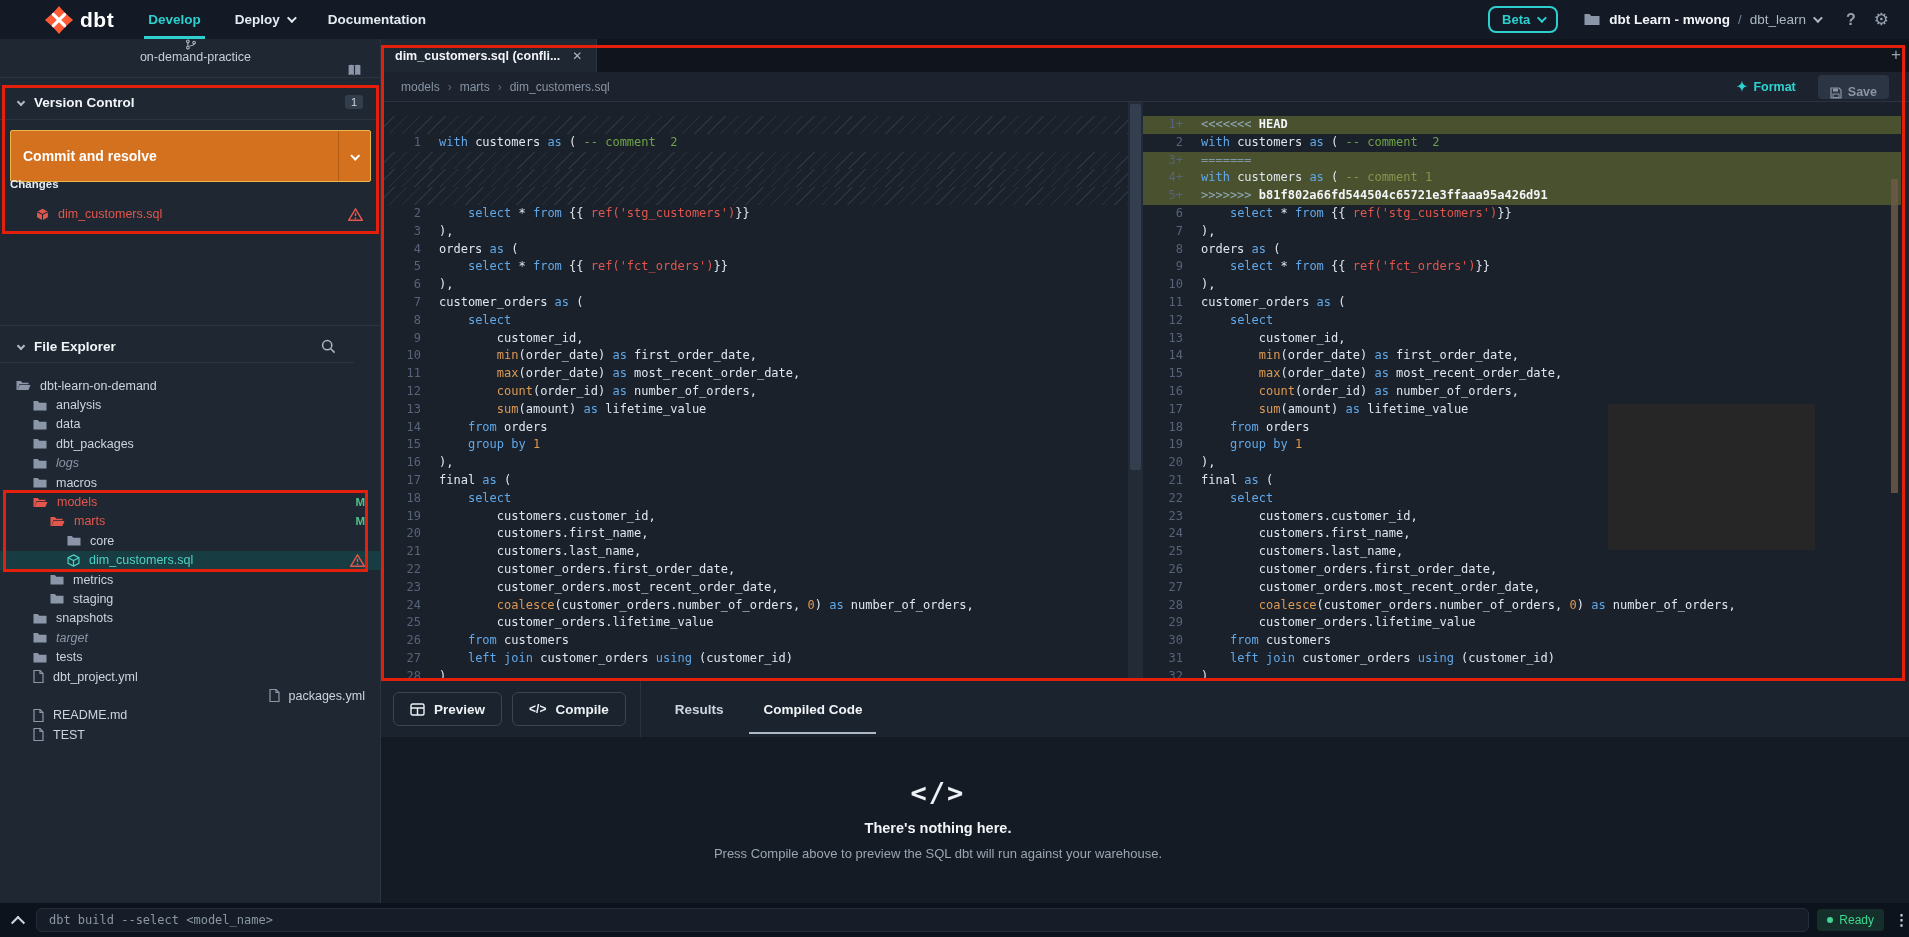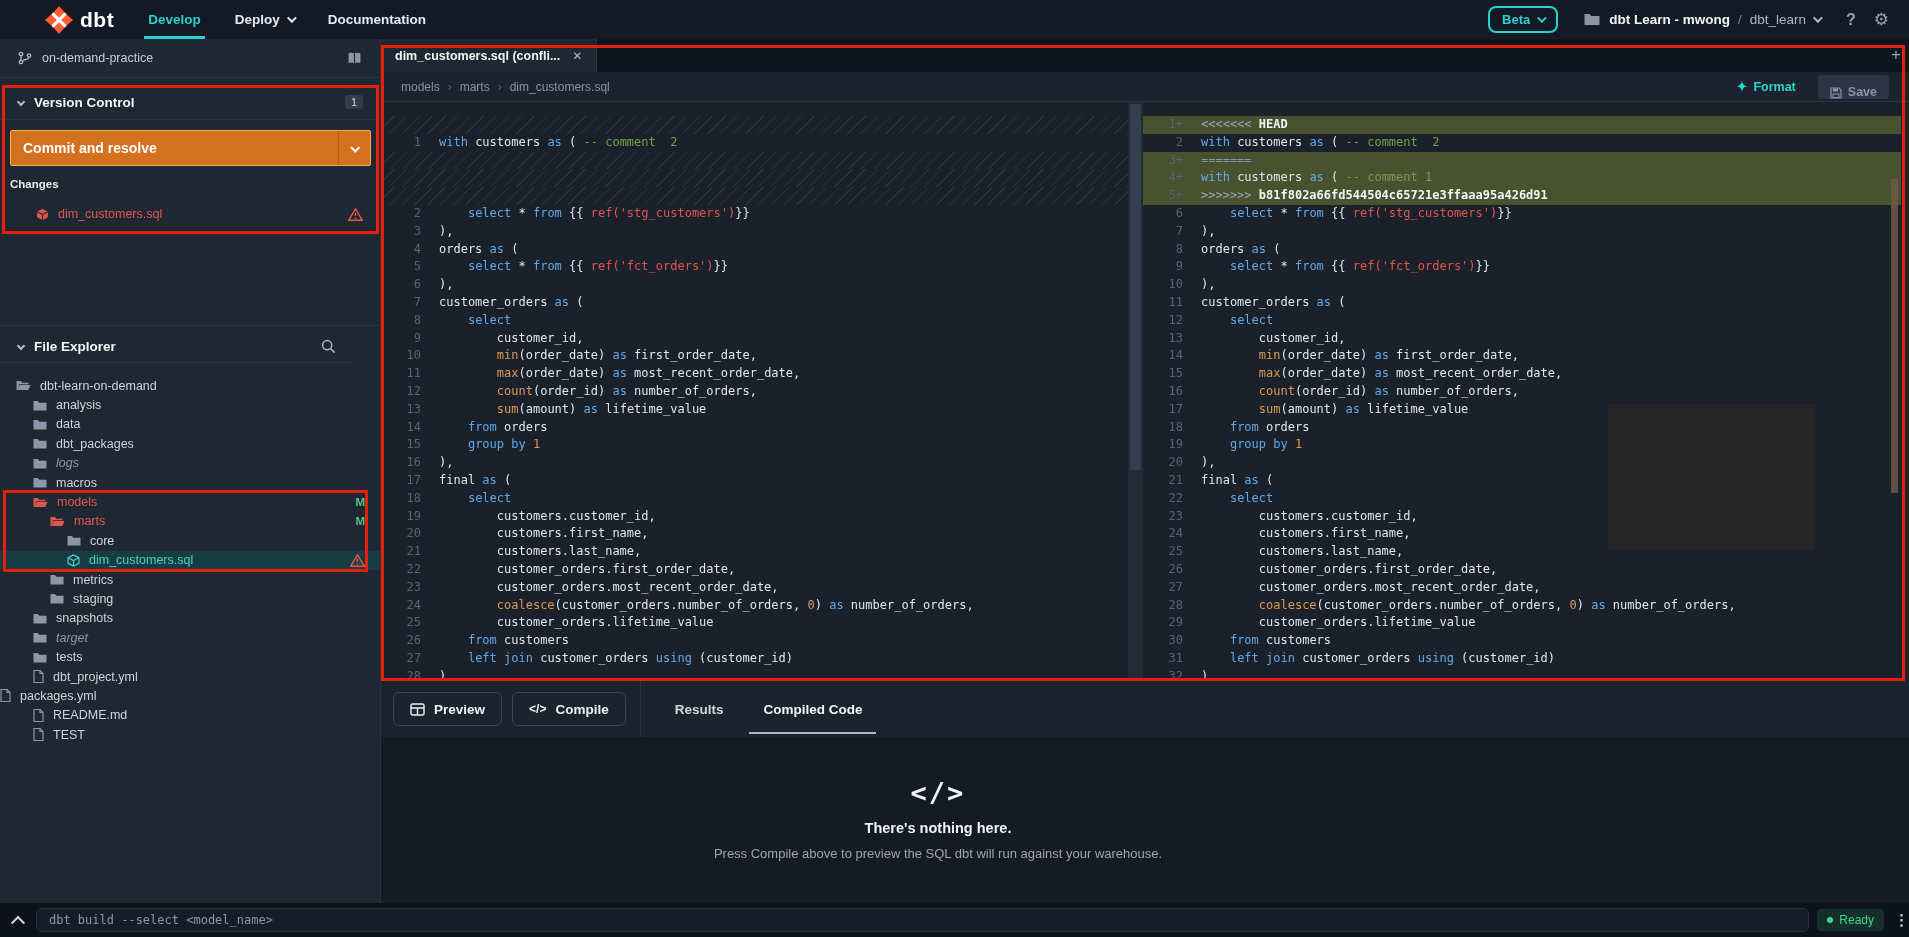--- a/index.html
+++ b/index.html
@@ -24,32 +24,32 @@
   .folder-glyph{color:#8b97a8;margin-right:9px;display:flex;}
   .proj{font-size:13.5px;font-weight:bold;color:#f2f5f8;}
   .crumb-sep{color:#7b8697;margin:0 8px;font-size:13px;}
   .env{font-size:13.5px;color:#aeb8c4;display:flex;align-items:center;cursor:pointer;}
   .help{font-size:16px;font-weight:bold;color:#97a2b1;margin-left:26px;cursor:pointer;}
   .gear{font-size:17px;color:#97a2b1;margin-left:18px;cursor:pointer;}
 
   
   #sidebar{position:absolute;left:0;top:39px;width:381px;height:864px;background:#1f2732;border-right:1px solid #2b3441;}
   .branch-row{position:absolute;left:0;top:0;width:381px;height:39px;border-bottom:1px solid #2b3441;
-              display:flex;align-items:center;padding:0 18px;}
+              display:flex;align-items:center;padding:0 18px;flex-direction:column;}
   .branch-row .lbl{font-size:12.5px;color:#c6cedb;margin-left:10px;}
   .row-right{margin-left:auto;display:flex;align-items:center;}
 
   .vc-header{position:absolute;left:0;top:46px;width:381px;height:35px;display:flex;align-items:center;
              padding:0 18px;border-bottom:1px solid #2b3441;}
   .sec-title{font-size:13.5px;font-weight:bold;color:#f2f5f8;margin-left:10px;}
   .chev-sm{display:inline-block;width:6px;height:6px;border-right:2px solid #aeb8c6;border-bottom:2px solid #aeb8c6;
            transform:rotate(45deg);}
   .count-badge{background:#333e4d;color:#cfd6de;font-size:11px;border-radius:3px;padding:1px 6px;}
 
-  .commit-btn{position:absolute;left:10px;top:91px;width:361px;height:36px;background:#d4711f;
+  .commit-btn{position:absolute;left:10px;top:91px;width:361px;height:52px;background:#d4711f;
               border:1px solid #efb54d;border-radius:2px;display:flex;align-items:center;cursor:pointer;}
   .commit-btn .txt{font-size:14px;font-weight:bold;color:#fff;margin-left:12px;}
   .commit-split{margin-left:auto;height:100%;display:flex;align-items:center;border-left:1px solid #b35c14;
                 padding:0 12px;}
   .commit-split .chev-w{width:7px;height:7px;border-right:2px solid #fff;border-bottom:2px solid #fff;
                 display:inline-block;transform:rotate(45deg) translateY(-1px);}
   .changes-label{position:absolute;left:10px;top:139px;font-size:11.5px;font-weight:bold;color:#e6ebf2;}
   .change-item{position:absolute;left:0px;top:163px;width:381px;height:24px;display:flex;align-items:center;
                padding:0 18px 0 36px;cursor:pointer;}
   .change-item .nm{font-size:12.5px;color:#e2574d;margin-left:9px;}
@@ -378,21 +378,21 @@
         </div>
         <div class="trow" style="padding-left: 33px;">
           <span class="icn">
             <svg width="11" height="13" viewBox="0 0 11 13">
               <path d="M1 .5h6L10 3.5v9H1z" fill="none" stroke="currentColor" stroke-width="1.2"></path>
               <path d="M7 .5v3h3" fill="none" stroke="currentColor" stroke-width="1.2"></path>
             </svg>
           </span>
           <span class="tlabel">dbt_project.yml</span>
         </div>
-        <div class="trow" style="">
+        <div class="trow" style="padding-left: 33px; justify-content: flex-end;">
           <span class="icn">
             <svg width="11" height="13" viewBox="0 0 11 13">
               <path d="M1 .5h6L10 3.5v9H1z" fill="none" stroke="currentColor" stroke-width="1.2"></path>
               <path d="M7 .5v3h3" fill="none" stroke="currentColor" stroke-width="1.2"></path>
             </svg>
           </span>
           <span class="tlabel">packages.yml</span>
         </div>
         <div class="trow" style="padding-left: 33px;">
           <span class="icn">

